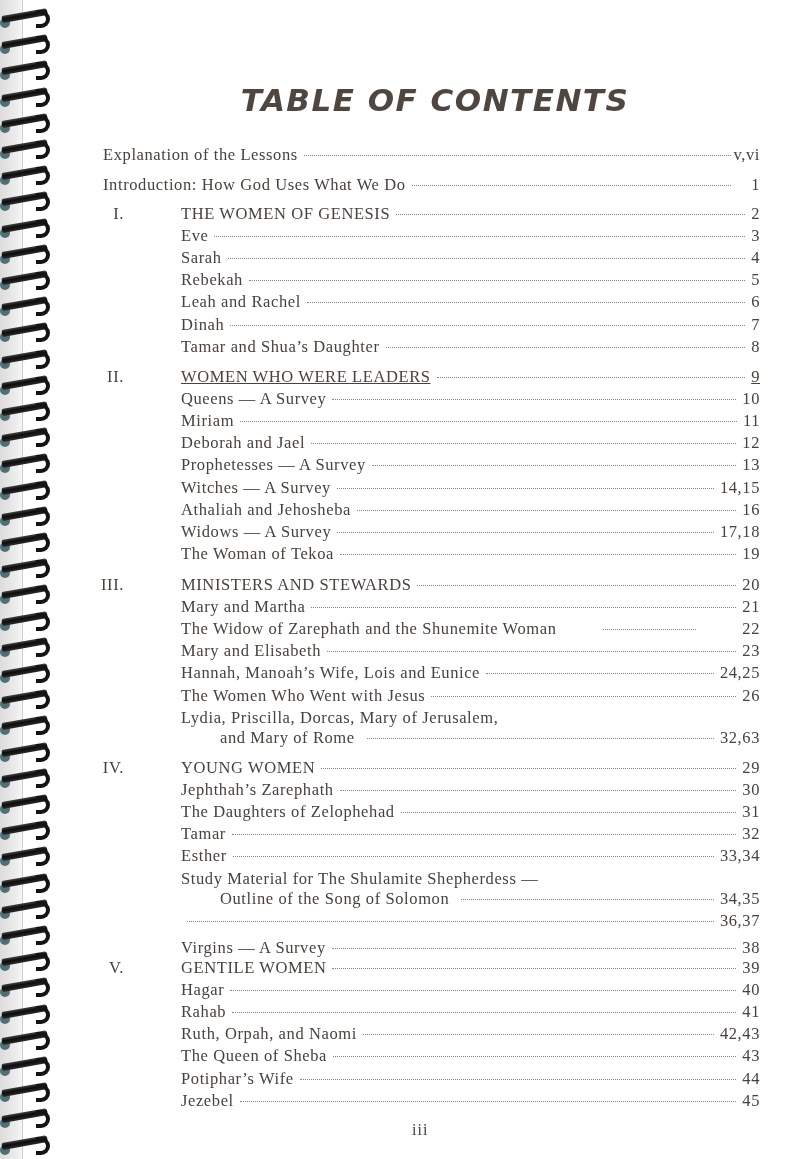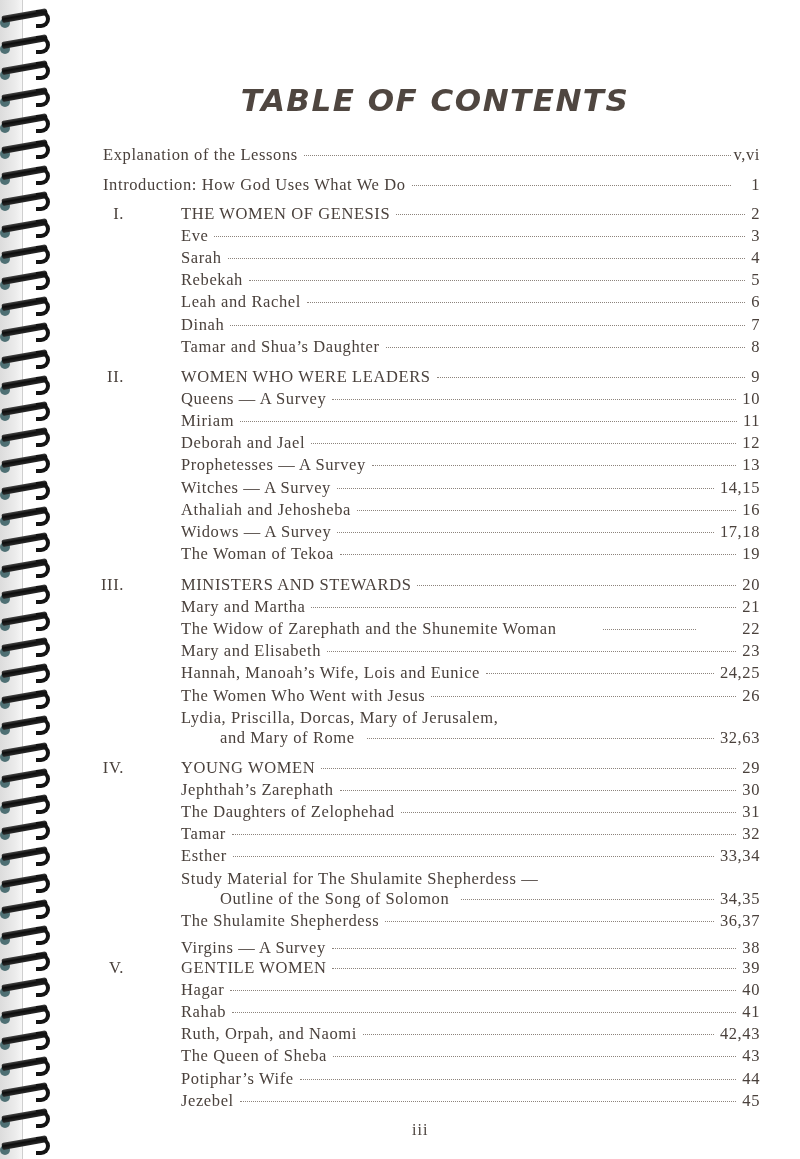--- a/index.html
+++ b/index.html
@@ -343,21 +343,21 @@
     <div class="row" style="left:181px; right:40px; top:314.50000000000006px;">
           <span class="label">Dinah</span>
           <span class="leader"></span>
           <span class="page">7</span>
         </div>
     <div class="row" style="left:181px; right:40px; top:336.6000000000001px;">
           <span class="label">Tamar and Shua’s Daughter</span>
           <span class="leader"></span>
           <span class="page">8</span>
         </div>
-    <div class="row" style="left:181px; right:40px; top:367px;">
+    <div class="row" style="left:181px; right:40px; top:367px;text-decoration:underline;">
       <span class="num" style="left:-105px; width:48px;">II.</span>
       <span class="label">WOMEN WHO WERE LEADERS</span>
       <span class="leader"></span>
       <span class="page">9</span>
     </div>
     <div class="row" style="left:181px; right:40px; top:389.1px;">
           <span class="label">Queens — A Survey</span>
           <span class="leader"></span>
           <span class="page">10</span>
         </div>
@@ -459,21 +459,20 @@
           <span class="leader"></span>
           <span class="page">33,34</span>
         </div>
     <div class="cont" style="left:181px; top:868.5000000000001px;">Study Material for The Shulamite Shepherdess —</div>
     <div class="row" style="left:220px; right:40px; top:888.5000000000001px;">
           <span class="label">Outline of the Song of Solomon</span>
           <span class="leader" style="margin-left:12px;"></span>
           <span class="page">34,35</span>
         </div>
     <div class="row" style="left:181px; right:40px; top:910.6000000000001px;">
-          <span class="label">The Shulamite Shepherdess</span>
           <span class="leader"></span>
           <span class="page">36,37</span>
         </div>
     <div class="row" style="left:181px; right:40px; top:938px;">
           <span class="label">Virgins — A Survey</span>
           <span class="leader"></span>
           <span class="page">38</span>
         </div>
     <div class="row" style="left:181px; right:40px; top:958px;">
       <span class="num" style="left:-105px; width:48px;">V.</span>

